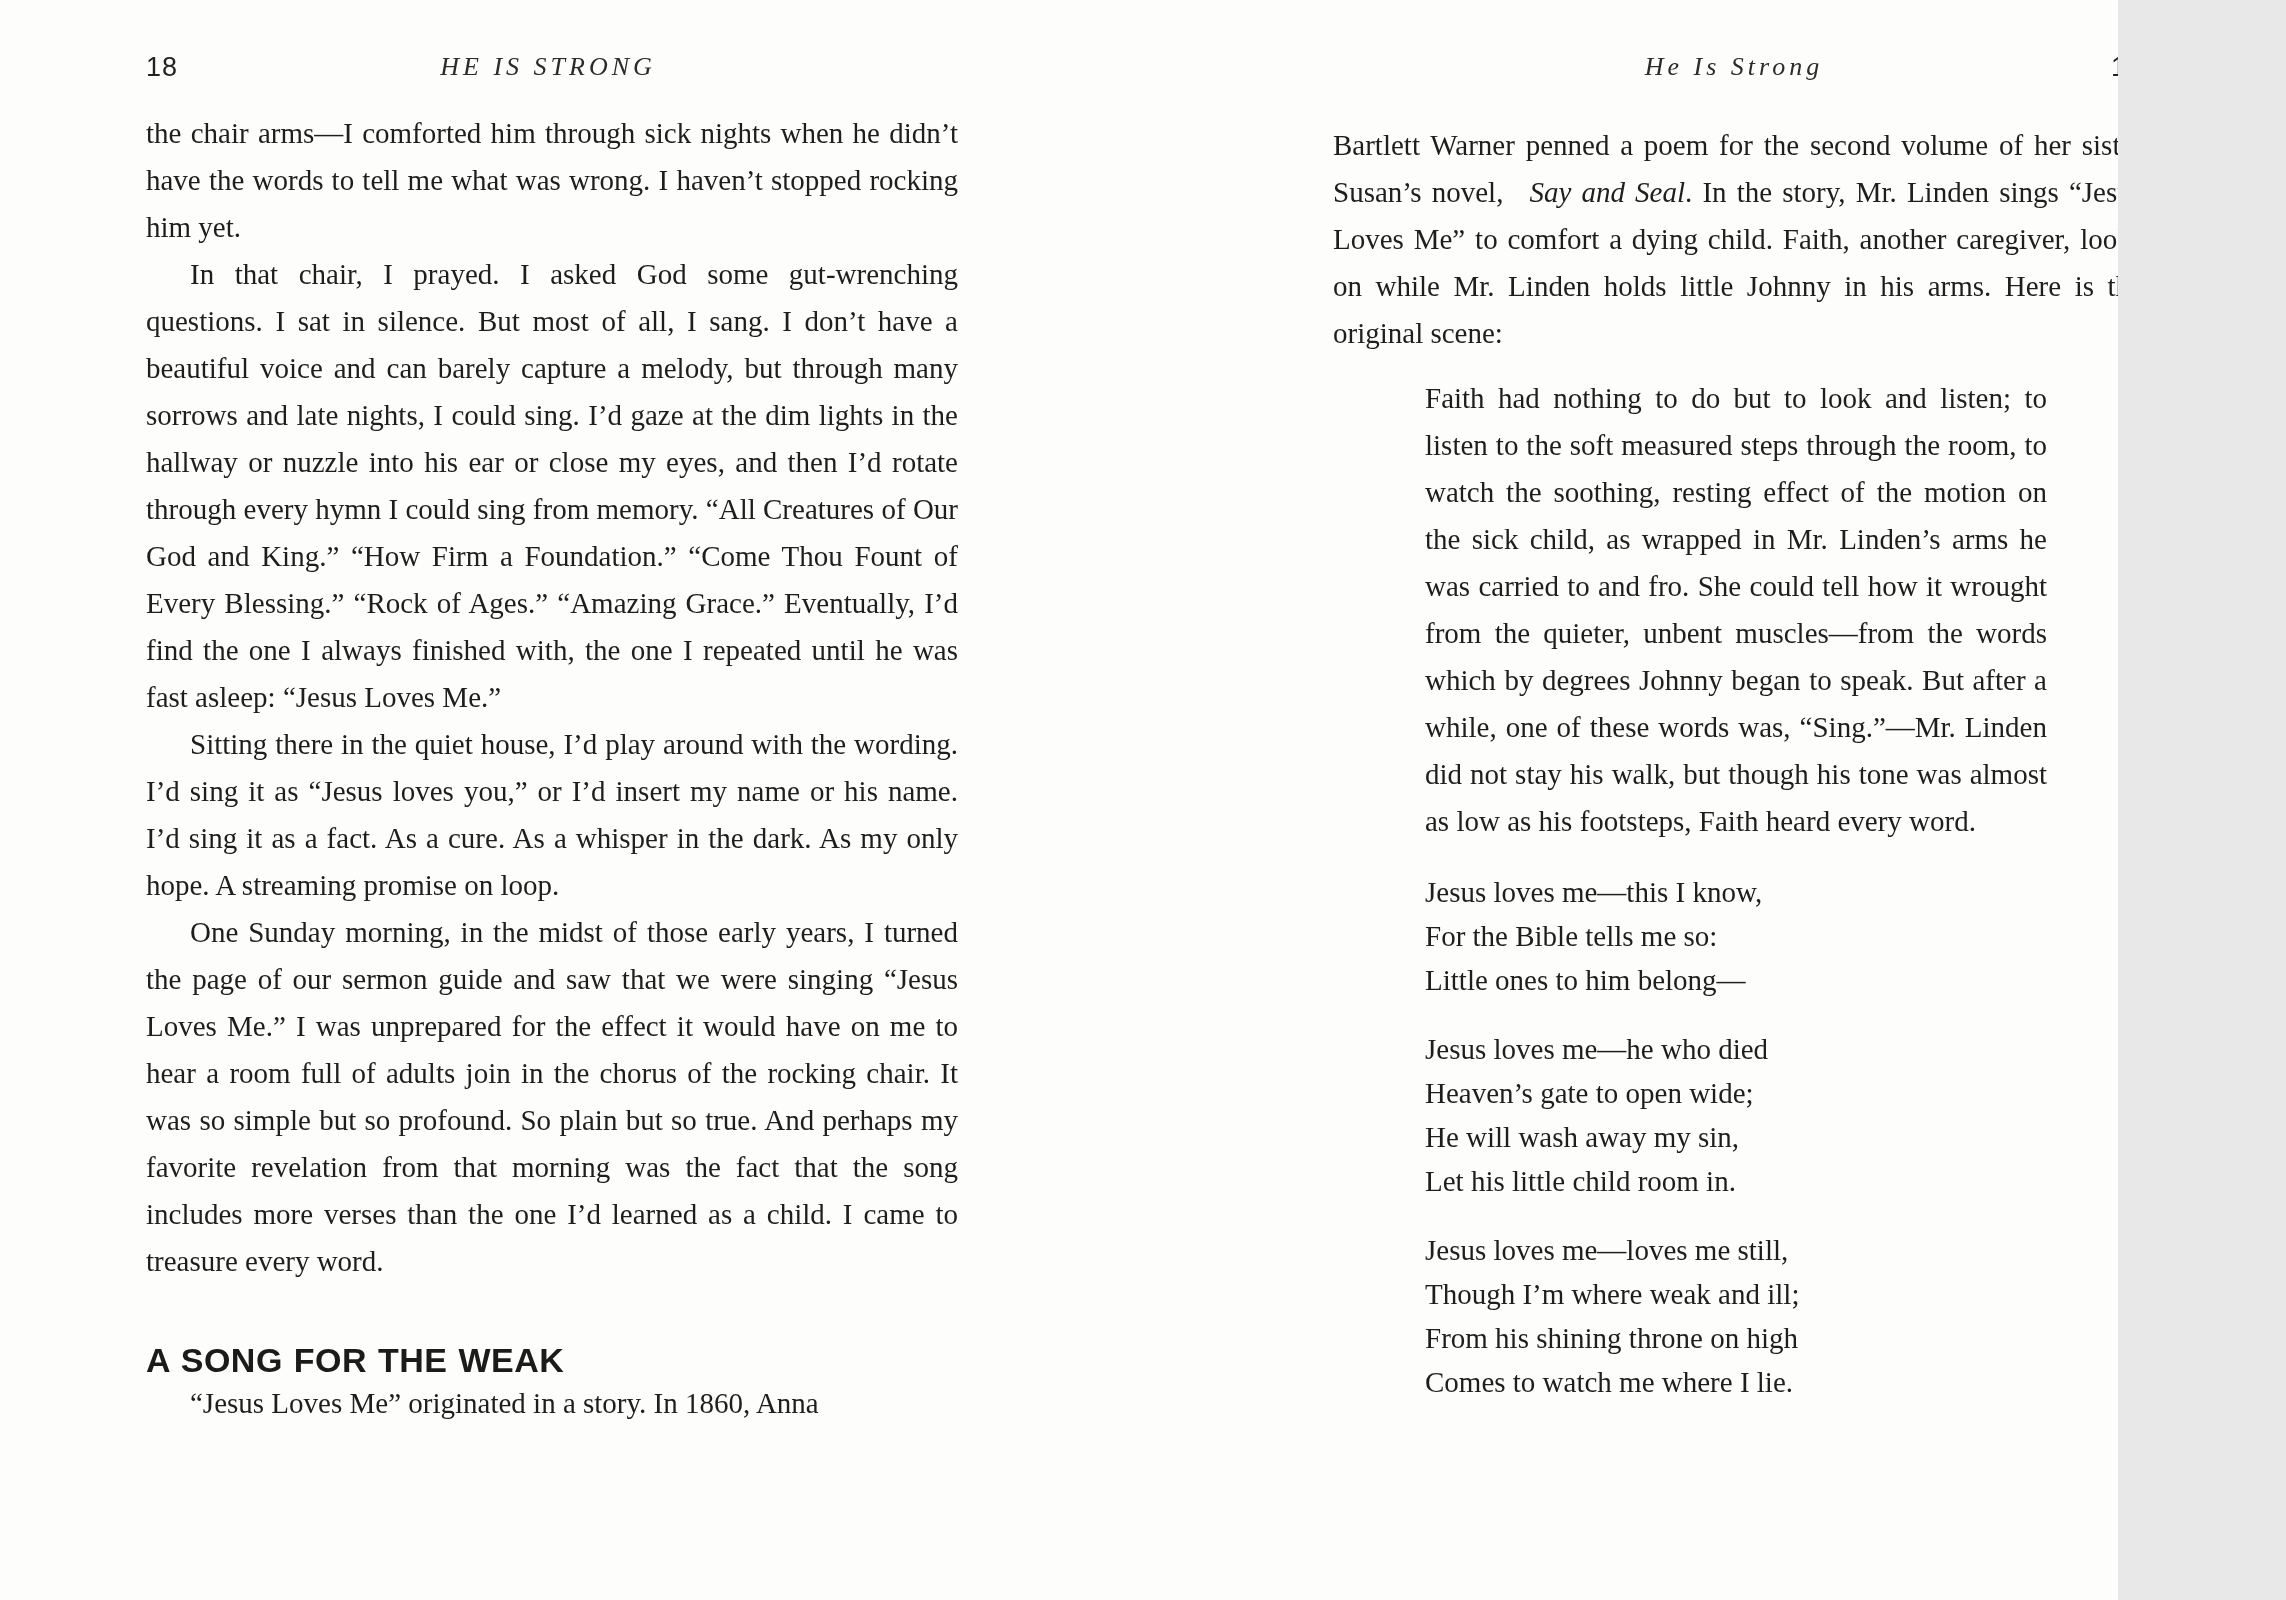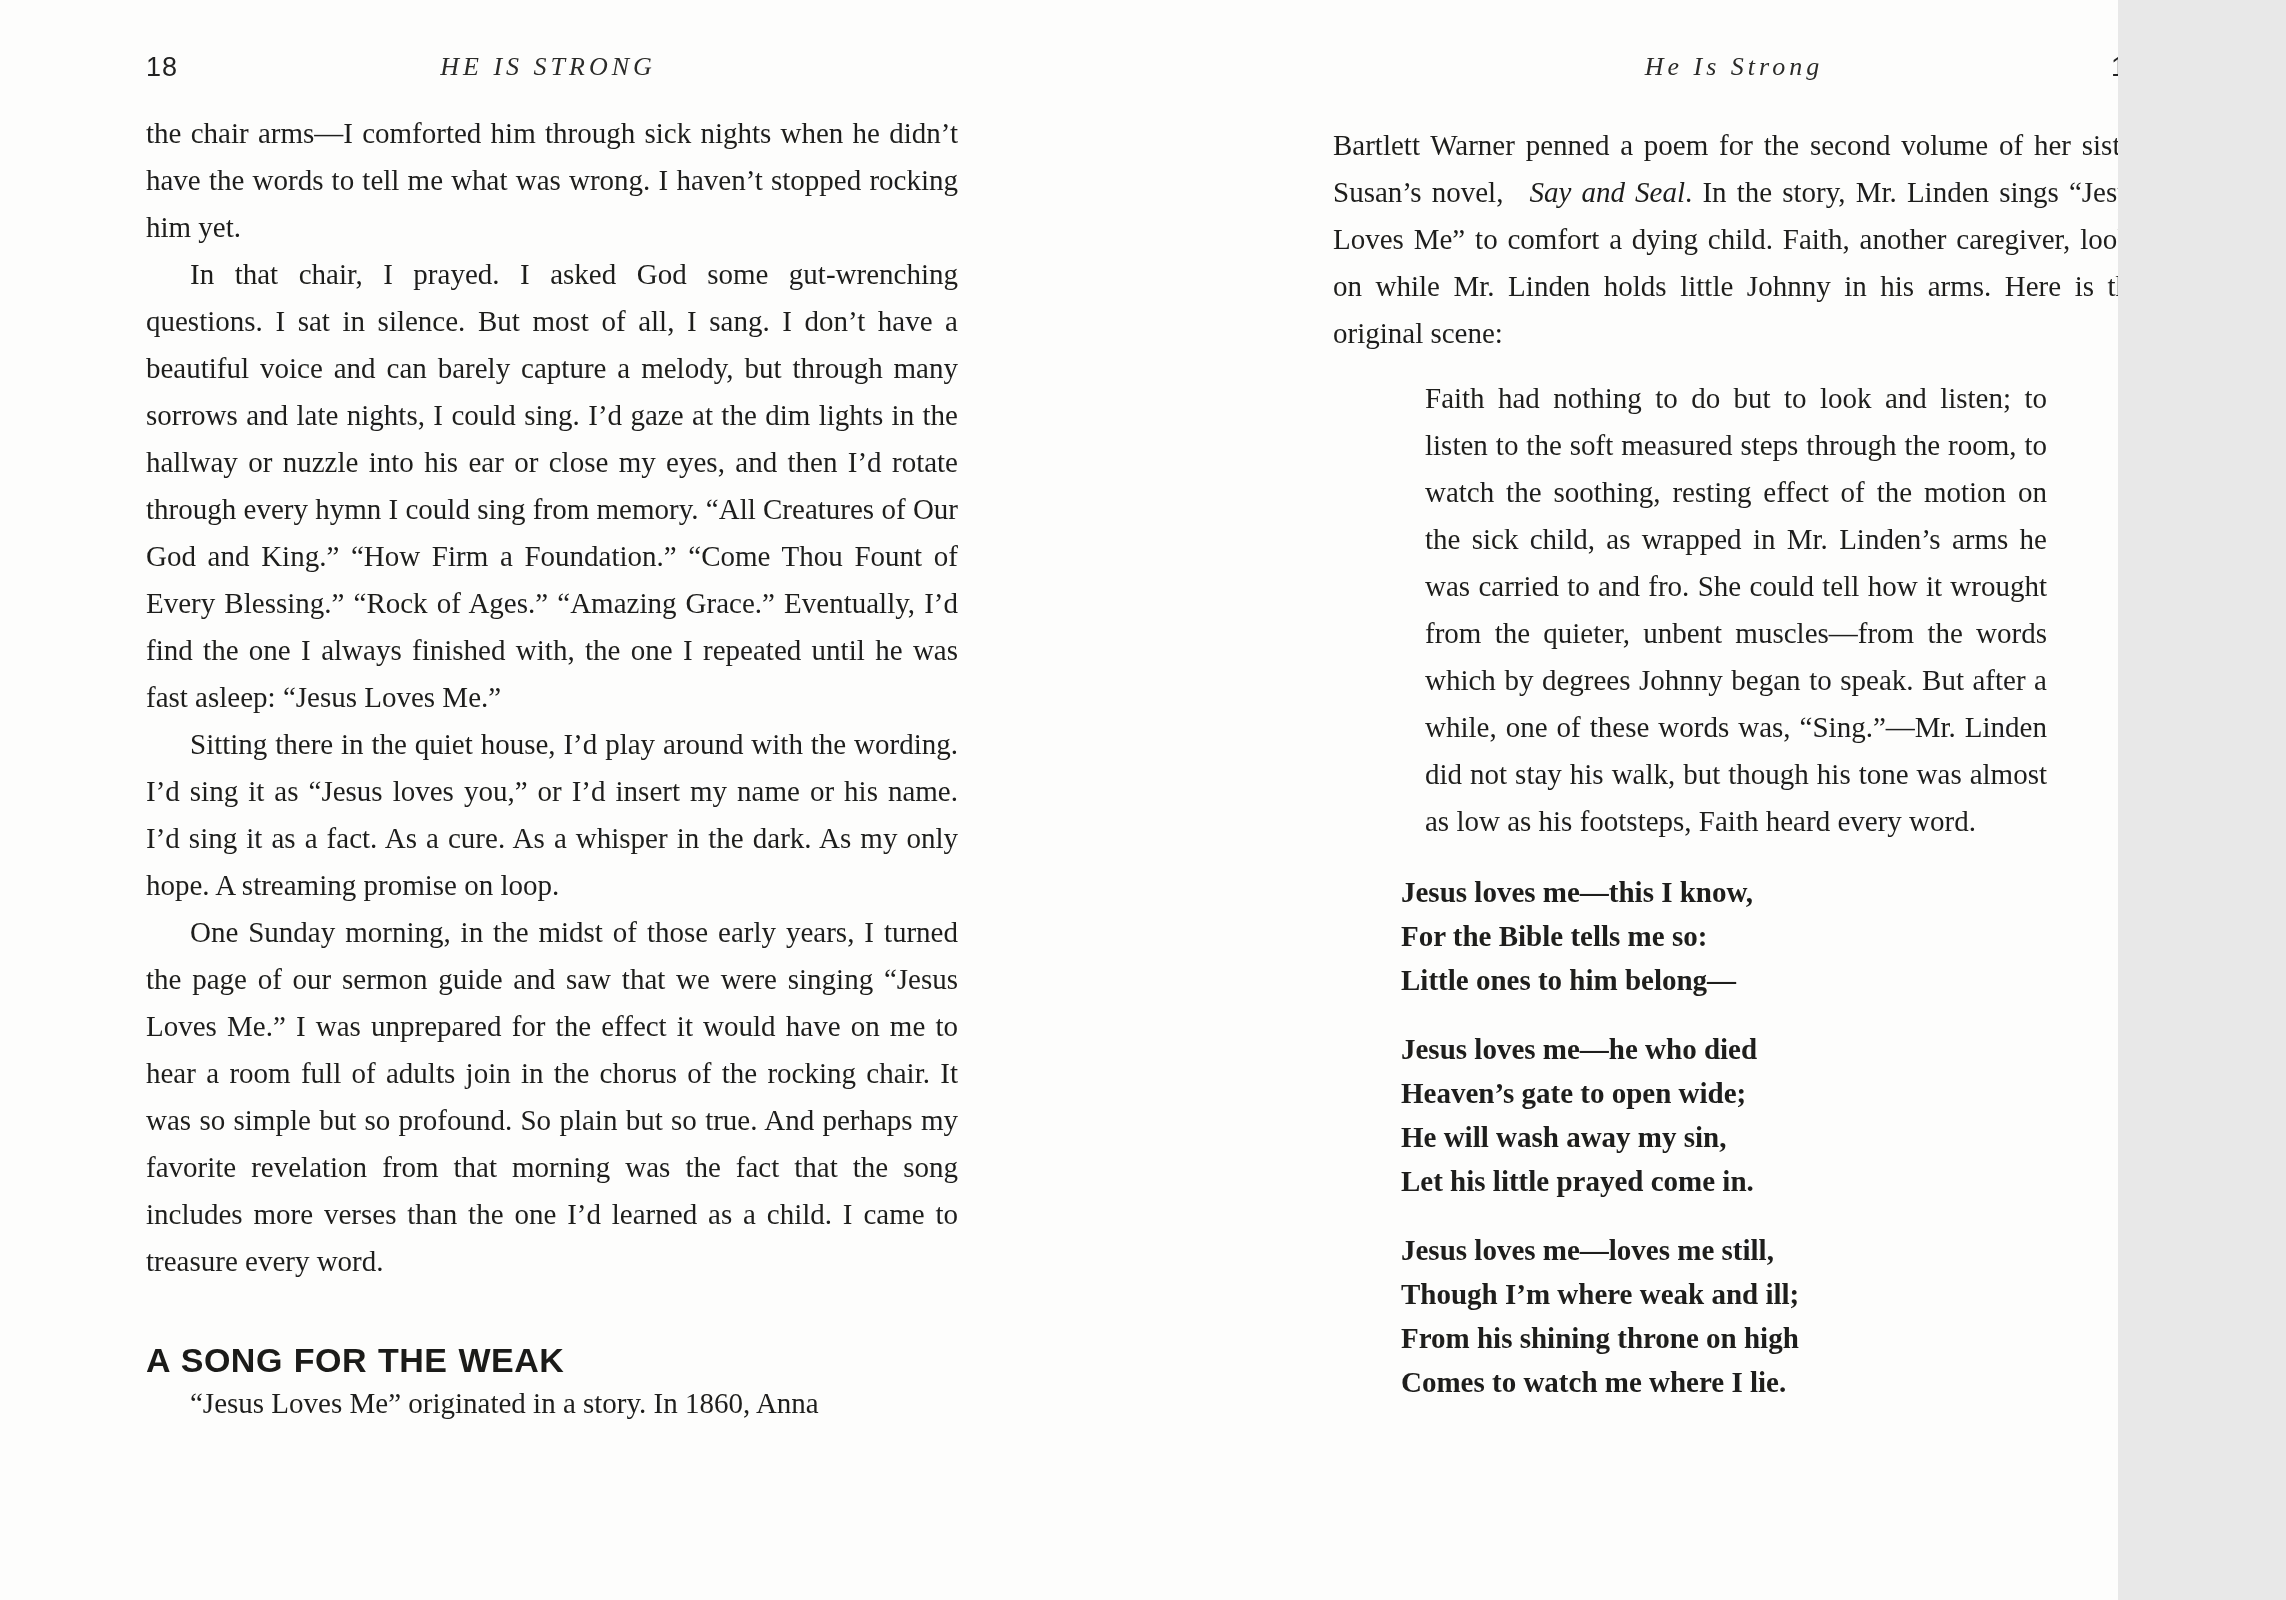--- a/index.html
+++ b/index.html
@@ -89,21 +89,21 @@
   .after-heading { margin-top: 24px; }
 
   .block-quote {
     margin: 18px 96px 0 92px;
     font-size: 29px;
     line-height: 47px;
     text-align: justify;
     text-justify: inter-word;
   }
 
-  .poem { margin-left: 68px; font-weight: bold; }
+  .poem { margin-left: 92px; }
   .stanza { margin-top: 25px; }
   .poem-line {
     font-size: 29px;
     line-height: 44px;
     white-space: nowrap;
   }
   .italic { font-style: italic; margin-left: 16px; }
 </style>
 </head>
 <body>
@@ -138,21 +138,21 @@
       <div class="poem">
         <div class="stanza">
           <div class="poem-line">Jesus loves me—this I know,</div>
           <div class="poem-line">For the Bible tells me so:</div>
           <div class="poem-line">Little ones to him belong—</div>
         </div>
         <div class="stanza">
           <div class="poem-line">Jesus loves me—he who died</div>
           <div class="poem-line">Heaven’s gate to open wide;</div>
           <div class="poem-line">He will wash away my sin,</div>
-          <div class="poem-line">Let his little prayed come in.</div>
+          <div class="poem-line">Let his little child room in.</div>
         </div>
         <div class="stanza">
           <div class="poem-line">Jesus loves me—loves me still,</div>
           <div class="poem-line">Though I’m where weak and ill;</div>
           <div class="poem-line">From his shining throne on high</div>
           <div class="poem-line">Comes to watch me where I lie.</div>
         </div>
       </div>
     </div>
   </div>

